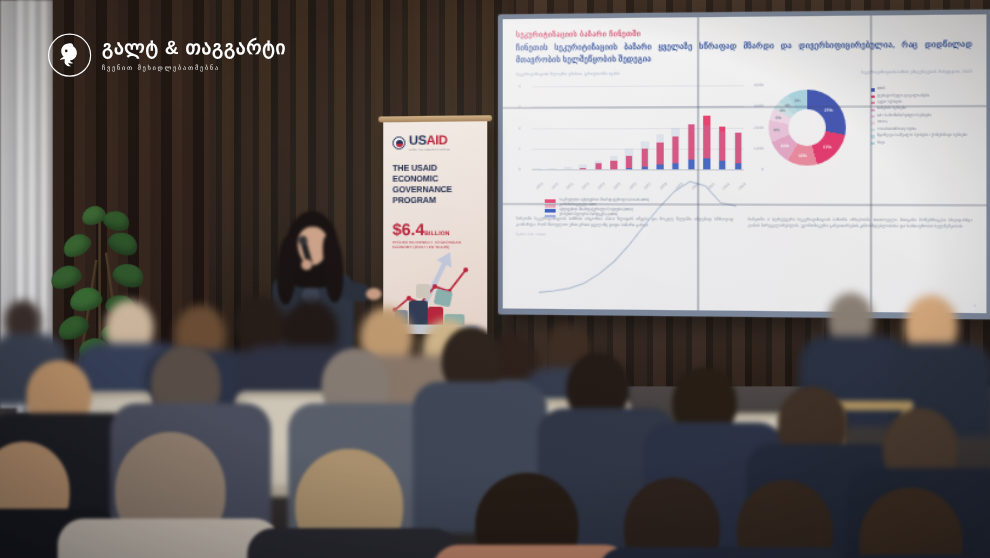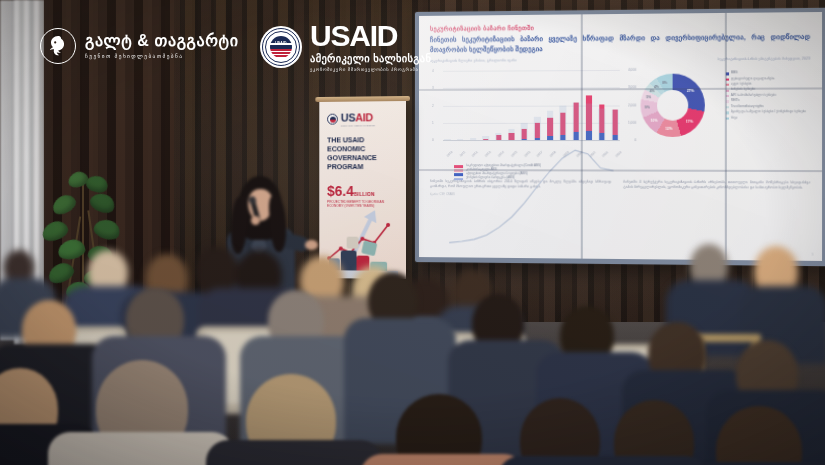--- a/index.html
+++ b/index.html
@@ -593,30 +593,15 @@
           <path d="M13 3c-4 0-7 3-7 6.5 0 2 .8 3.6 2 4.8-1.4.6-2.6 1.6-3.2 3 1.6-1 3-1.2 4.3-.8-.6 1.4-.4 3 .6 4.2 1.2 1.4 3 1.9 4.7 1.4-1.4-.5-2.4-1.6-2.6-2.9 1.3.8 2.9.9 4.2.2-1.3-.2-2.3-.9-2.8-1.9 2.7-.3 5-2.2 5.7-4.8.7-2.6-.4-5.4-2.7-6.9C15.9 3.4 14.5 3 13 3z" fill="#fff"></path>
           <circle cx="10.2" cy="9.4" r="1.1" fill="#2b1d15"></circle>
         </svg>
       </div>
       <div class="gt-text">
         <div class="gt-name">გალტ &amp; თაგგარტი</div>
         <div class="gt-slogan">ჩვენით მეხიდლებათმებნა</div>
       </div>
     </div>
 
-    <div class="logo-usaid">
-      <div class="us-seal">
-        <div class="ring"></div>
-          <div class="ring2"></div>
-        <div class="inner">
-          <div class="lbl">USAID</div>
-          <div class="stripes"></div>
-        </div>
-      </div>
-      <div class="us-text">
-        <div class="us-title">USAID</div>
-        <div class="us-ka">ამერიკელი ხალხისგან</div>
-        <div class="us-ka2">ეკონომიკური მმართველობის პროგრამა</div>
-      </div>
-    </div>
   </div>
 
 </div>
 
 </body></html>

